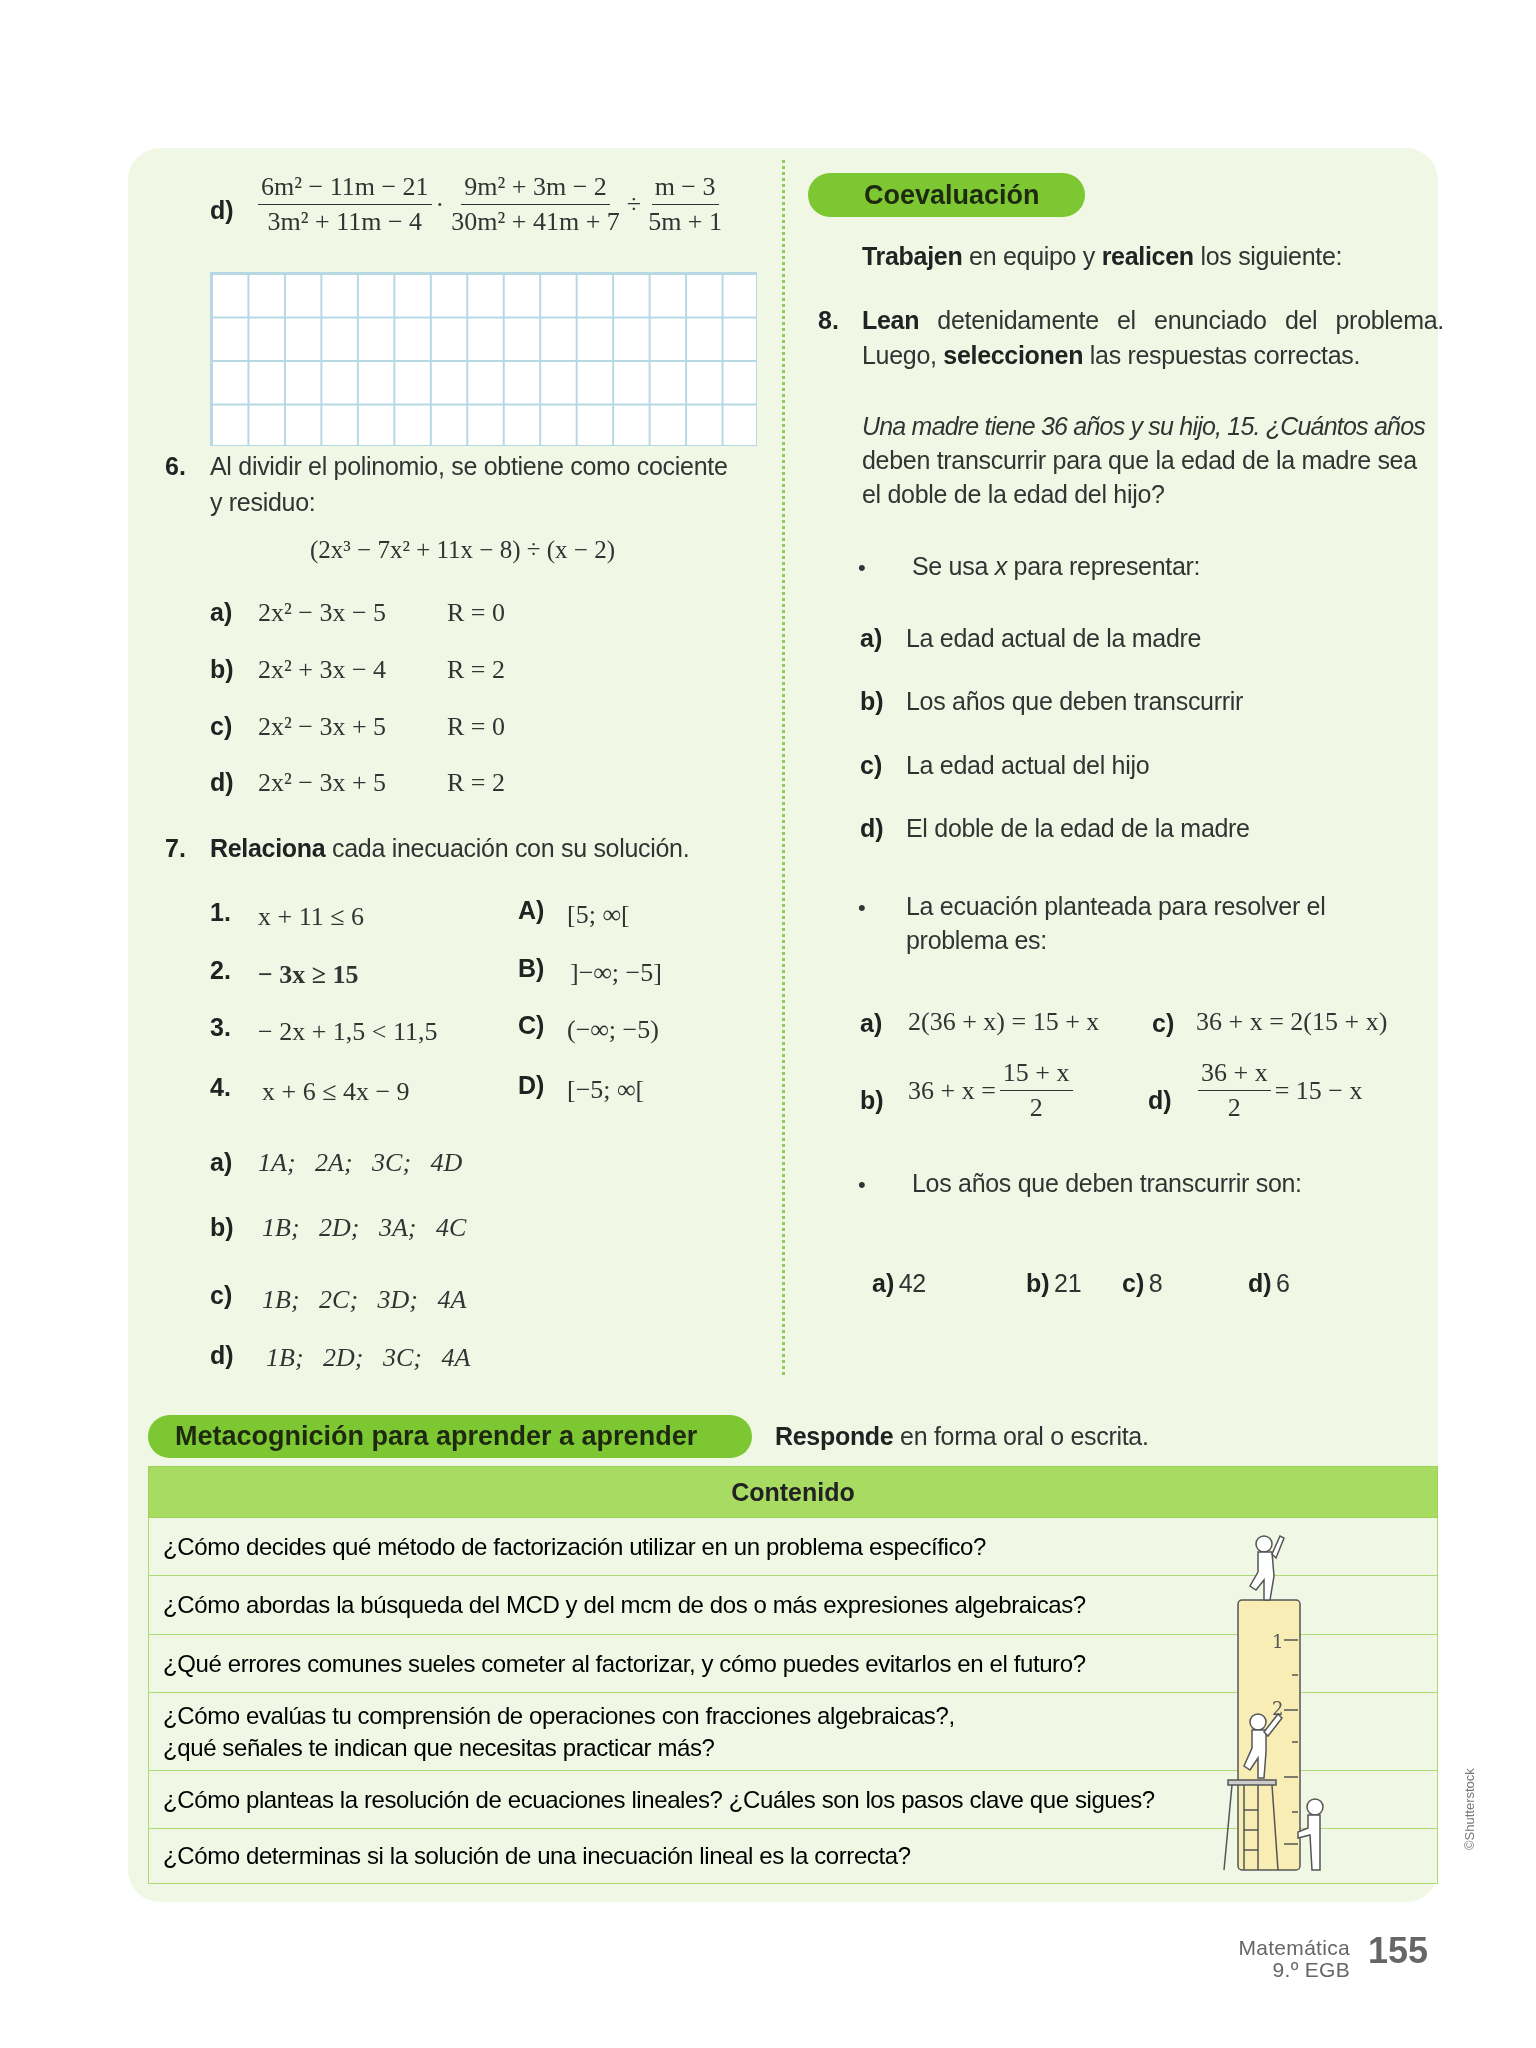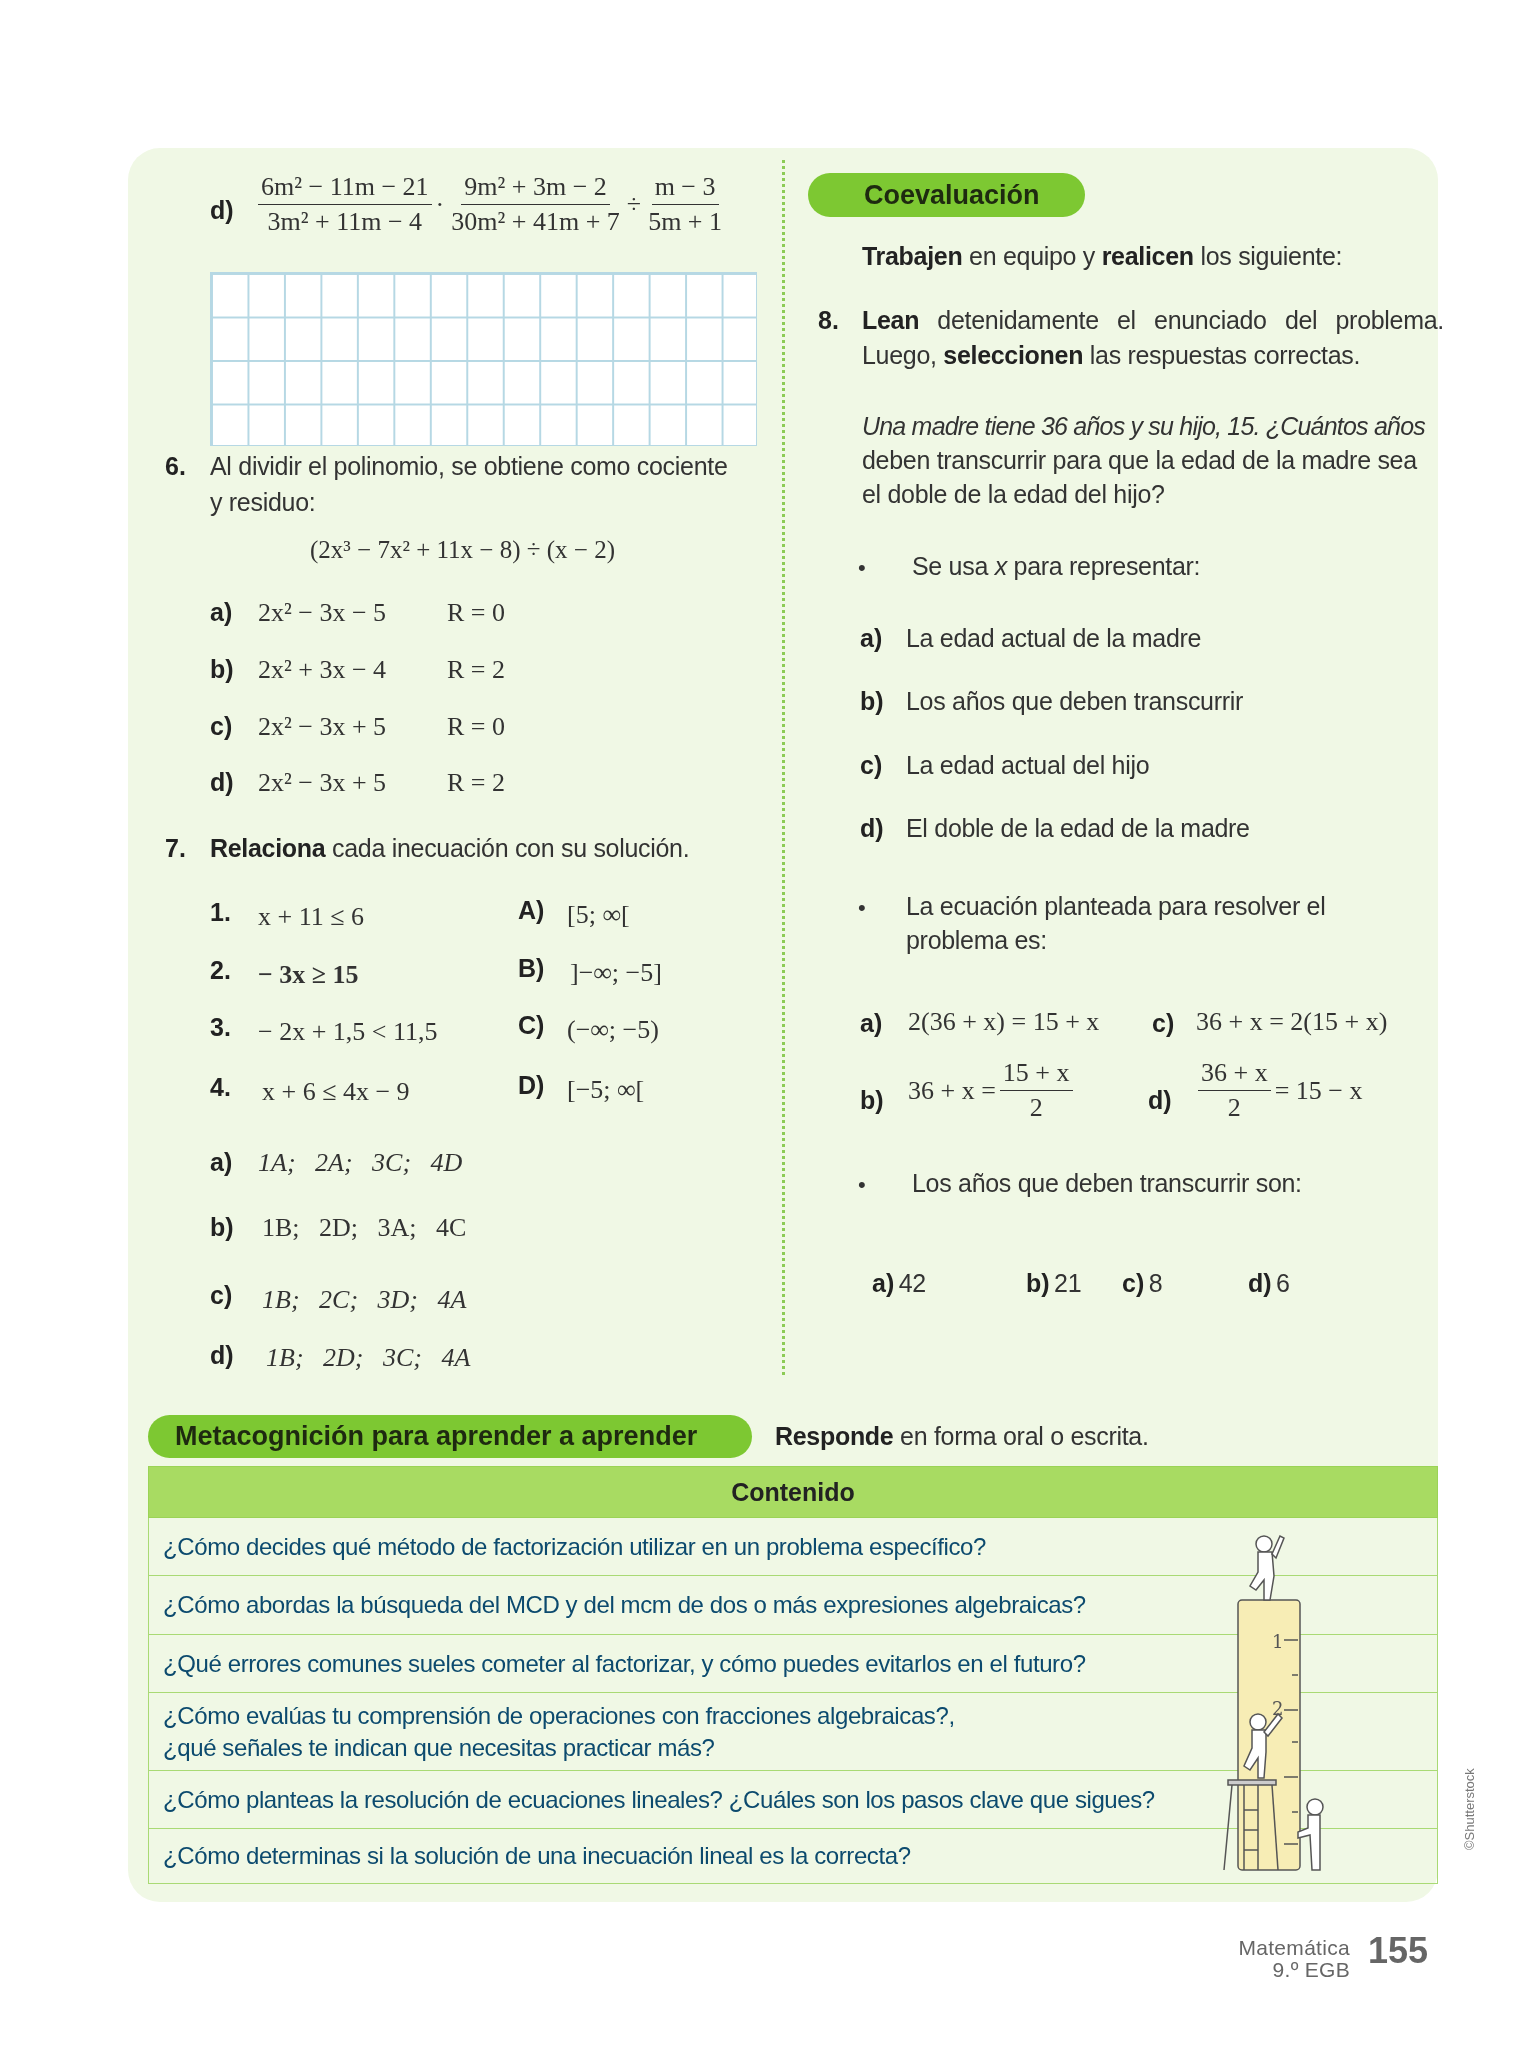--- a/index.html
+++ b/index.html
@@ -18,21 +18,21 @@
   .grid { position: absolute; left: 210px; top: 272px; width: 547px; height: 174px; background: #fff;
           border: 1.5px solid #B6D8E4;
           background-image: linear-gradient(to right, #B6D8E4 1.5px, transparent 1.5px),
                             linear-gradient(to bottom, #B6D8E4 1.5px, transparent 1.5px);
           background-size: 36.47px 43.5px; }
   .divider { position: absolute; left: 782px; top: 160px; height: 1215px; border-left: 3px dotted #8CCB55; }
   .pill { position: absolute; background: #7DC832; border-radius: 24px; color: #1e2a10; font-weight: 700; display: flex; align-items: center; text-align: center; }
   .bullet { font-size: 22px; color: #333; }
   table.meta { position: absolute; left: 148px; top: 1466px; width: 1290px; border-collapse: collapse; }
   table.meta th { background: #A8DB62; height: 51px; font-size: 25px; font-weight: 700; color: #222; border: 1.5px solid #9BD356; }
-  table.meta td { border: 1.5px solid #A9DA74; font-size: 24px; color: #0c4a6e; font-weight: 300; padding: 0 14px; line-height: 32px; letter-spacing: -0.4px; margin-left: 7px; }
+  table.meta td { border: 1.5px solid #A9DA74; font-size: 24px; color: #000000; font-weight: 300; padding: 0 14px; line-height: 32px; letter-spacing: -0.4px; margin-left: 7px; }
   .footer-subject { font-size: 21px; color: #666; text-align: right; letter-spacing: 0.3px; }
   .footer-page { font-size: 36px; font-weight: 700; color: #666; }
   .credit { position: absolute; left: 1462px; top: 1850px; transform: rotate(-90deg); transform-origin: 0 0; font-size: 13px; color: #777; white-space: nowrap; }
 </style>
 </head>
 <body>
 
 <div class="panel"></div>
 
 <div class="abs lbl" style="left:210px; top:196px;">d)</div>
@@ -100,21 +100,21 @@
 <div class="abs math" style="left:567px; top:1015px;">(−∞; −5)</div>
 <div class="abs num" style="left:518px; top:1071px;">D)</div>
 <div class="abs math" style="left:567px; top:1075px;">[−5; ∞[</div>
 
 <div class="abs" style="left:210px; top:1148px;">
   <span class="lbl">a)</span>
   <span class="math abs" style="left:48px; top:0; font-style:italic; white-space:pre;">1A;   2A;   3C;   4D</span>
 </div>
 <div class="abs" style="left:210px; top:1213px;">
   <span class="lbl">b)</span>
-  <span class="math abs" style="left:52px; top:0; white-space:pre;">1B;   2D;   3A;   4C</span>
+  <span class="math abs" style="left:52px; top:0; font-style:italic; white-space:pre;">1B;   2D;   3A;   4C</span>
 </div>
 <div class="abs" style="left:210px; top:1281px;">
   <span class="lbl">c)</span>
   <span class="math abs" style="left:52px; top:4px; font-style:italic; white-space:pre;">1B;   2C;   3D;   4A</span>
 </div>
 <div class="abs" style="left:210px; top:1341px;">
   <span class="lbl">d)</span>
   <span class="math abs" style="left:56px; top:2px; font-style:italic; white-space:pre;">1B;   2D;   3C;   4A</span>
 </div>
 

